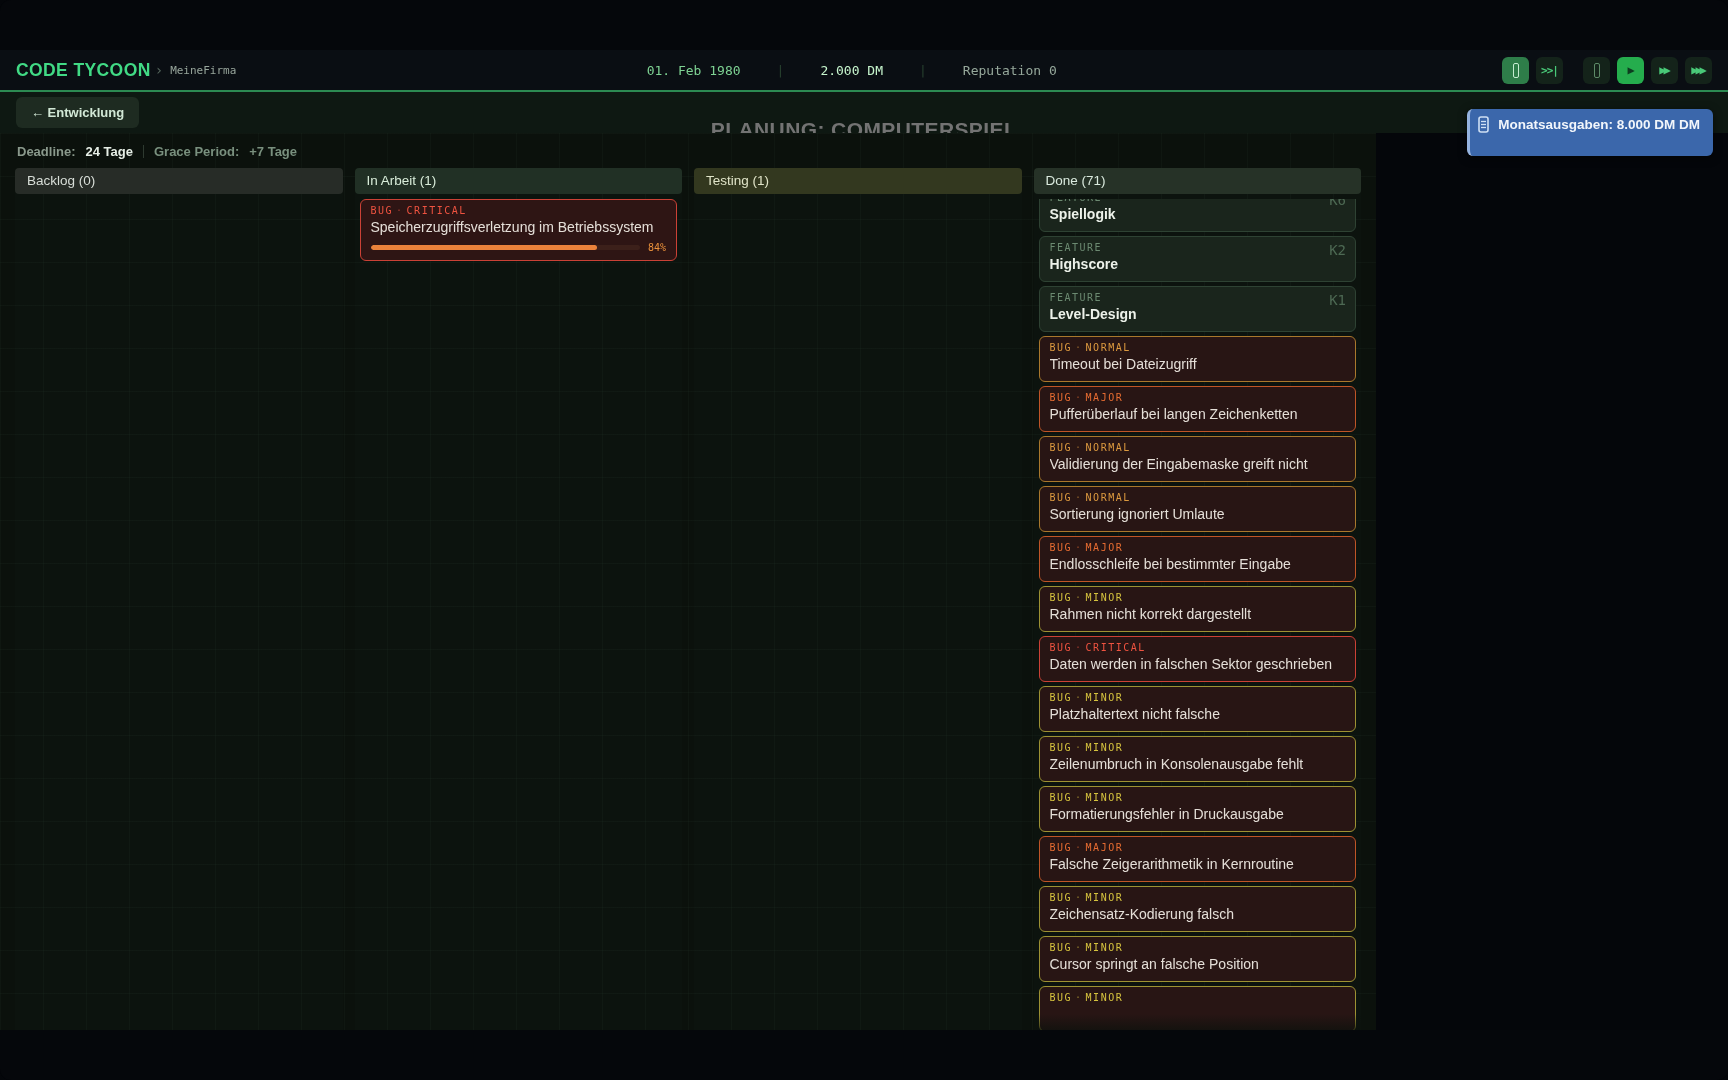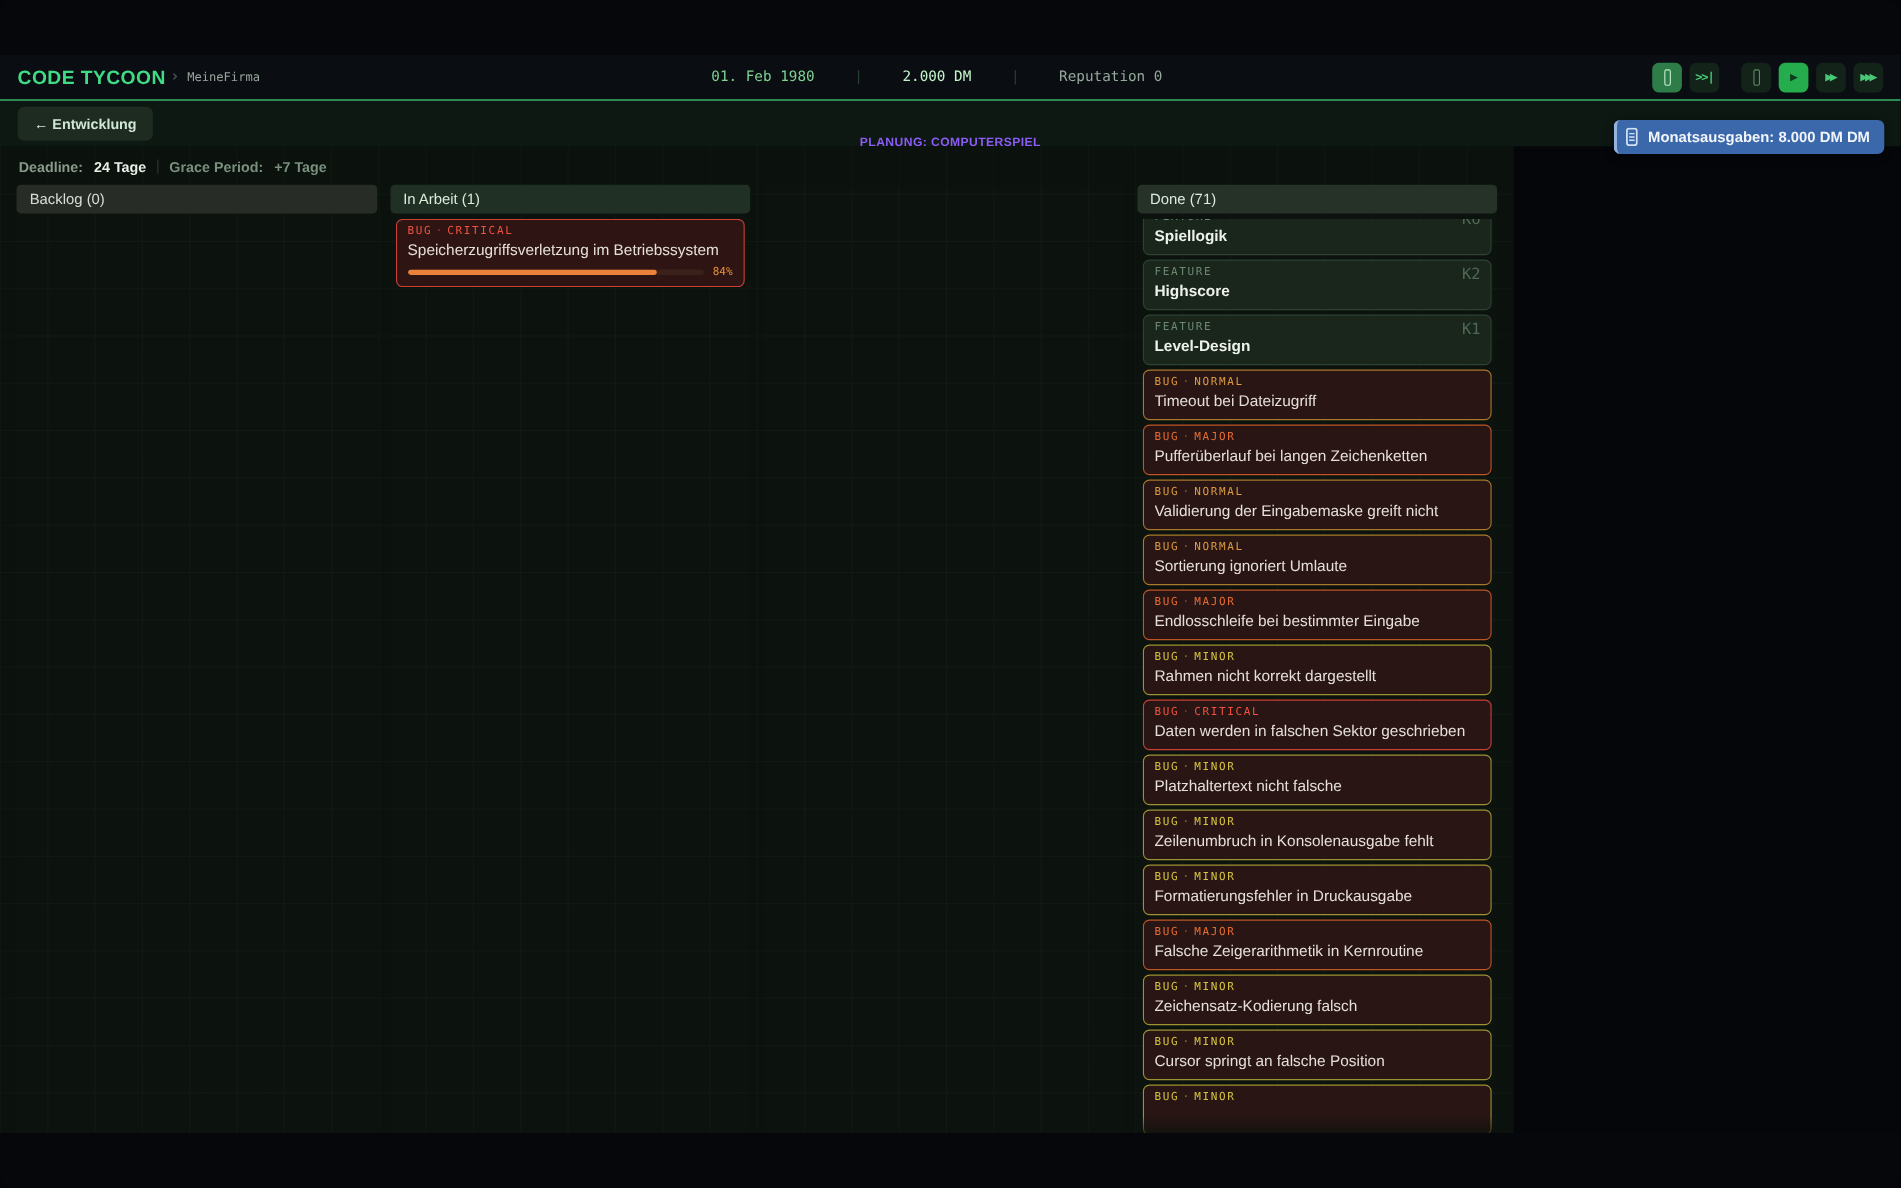--- a/index.html
+++ b/index.html
@@ -35,25 +35,25 @@
   .ctl-btn.step-active{background:#2e7d49;color:#c5ecd0;}
   .ctl-btn.play-active{background:#25ad4d;color:#0d3d20;}
   .ctl-btn.dim{color:#5d8a68;}
 
   
   .sub-header{position:absolute;left:0;top:92px;width:1728px;height:41px;
     background:#0e1812;display:flex;align-items:center;padding:0 16px;box-sizing:border-box;}
   .back-btn{background:#1e2b21;border:none;border-radius:6px;padding:8px 15px;cursor:pointer;
     color:#d2e8d6;font-size:13px;font-weight:700;font-family:"Liberation Sans",sans-serif;}
   .page-title{position:absolute;left:50%;transform:translateX(-50%);
-    color:#8b5cf6;font-size:11px;font-weight:800;letter-spacing:.4px;margin-top:35px;}
+    color:#737373;font-size:21px;font-weight:800;letter-spacing:.4px;margin-top:35px;}
 
   
   .expenses{position:absolute;top:109px;right:15px;height:31px;z-index:20;
-    display:flex;align-items:center;gap:9px;padding:0 13px 0 8px;border-radius:6px;
+    display:flex;align-items:center;gap:9px;padding:0 13px 16px 8px;border-radius:6px;
     background:#3b67ab;border-left:3px solid #95b3e0;box-shadow:0 2px 8px rgba(0,0,0,.55);}
   .expenses .label{color:#f2f6fb;font-size:13.5px;font-weight:600;white-space:nowrap;}
 
   
   .board{position:absolute;left:0;top:133px;width:1376px;height:897px;box-sizing:border-box;
     padding:7px 15px 0;background-color:#0b110c;
     background-image:linear-gradient(rgba(125,200,145,.035) 1px,transparent 1px),
                      linear-gradient(90deg,rgba(125,200,145,.035) 1px,transparent 1px);
     background-size:43px 43px;}
   .deadline-row{display:flex;align-items:center;gap:10px;height:22px;font-size:13px;margin:0 0 6px 2px;}
@@ -190,20 +190,21 @@
               <div class="progress-row">
                 <div class="progress-track">
                   <div class="progress-fill" style="width: 84%;"></div>
                 </div>
                 <div class="progress-label mono">84%</div>
               </div>
             </div>
           </div>
         </div>
         <div class="column">
+          <div class="col-header olive">Testing (1)</div>
           <div class="cards"></div>
         </div>
         <div class="column">
           <div class="col-header green2">Done (71)</div>
           <div class="cards">
             <div class="card feature clip-top">
               <div class="card-label">FEATURE</div>
               <div class="card-title">Spiellogik</div>
               <div class="corner-id">K6</div>
             </div>

